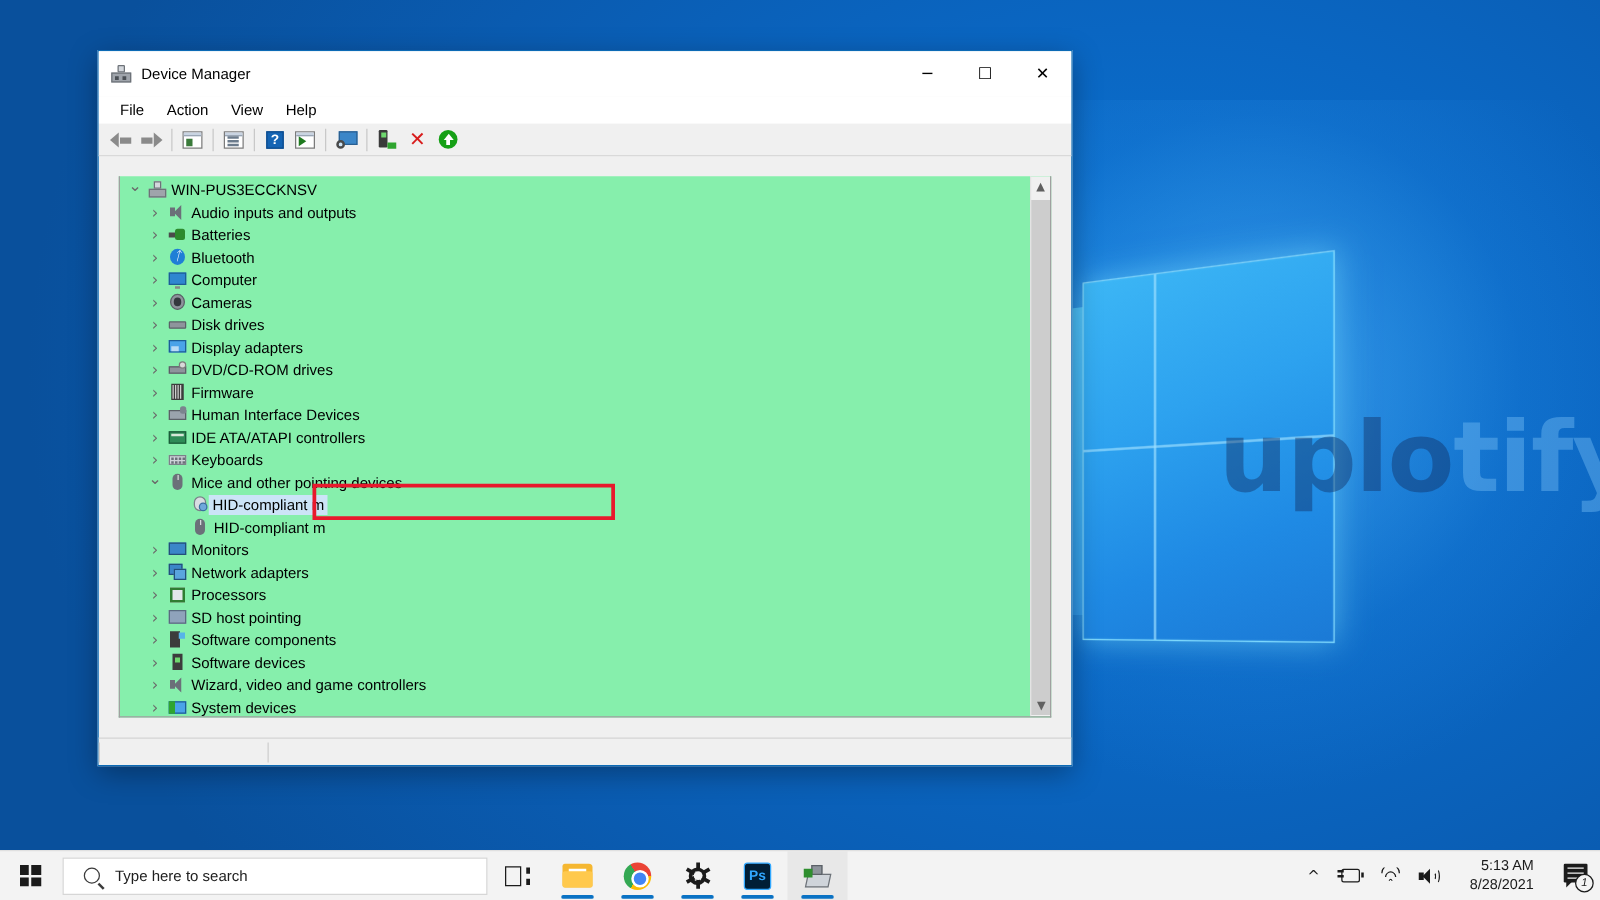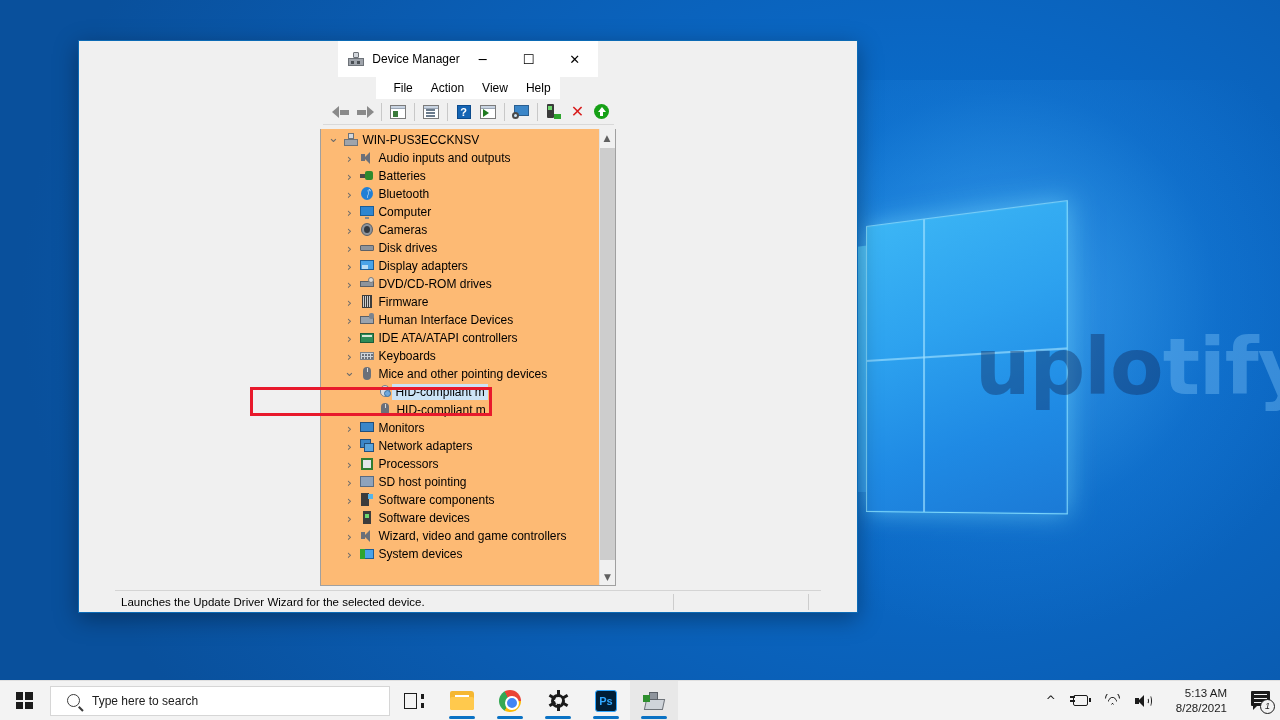--- a/index.html
+++ b/index.html
@@ -65,21 +65,21 @@
   #watermark .lite { color: rgba(120,190,245,.42); }
 
   
   #dm-window {
     position: absolute;
     left: 78px; top: 40px;
     width: 780px; height: 573px;
     background: #f0f0f0;
     border: 1px solid #0b6ab5;
     box-shadow: 0 6px 22px rgba(0,0,0,.34);
-    display: flex; flex-direction: column; align-items: center;
+    display: flex; flex-direction: column;
   }
   .titlebar {
     height: 36px; background: #ffffff;
     display: flex; align-items: center;
     flex: none;
   }
   .titlebar .tb-icon {
     width: 16px; height: 16px; margin-left: 10px; margin-right: 8px;
     position: relative; flex: none;
   }
@@ -134,23 +134,23 @@
   .ico-scan .dev { position:absolute; left:0; top:0; width:7px;height:14px;background:#3a3a3a;border-radius:1px;}
   .ico-scan .dot { position:absolute; left:1.5px; top:2px; width:4px;height:4px;background:#6fd86f;}
   .ico-scan .grn { position:absolute; right:0; bottom:0; width:7px;height:5px;background:#2fa52f;}
   .ico-x { color:#d81c1c; font-size:16px; font-weight:bold; font-family:"DejaVu Sans",sans-serif; line-height:1;}
   .ico-up { width:15px;height:15px;border-radius:50%;background:#16a016; position:relative;}
   .ico-up:after { content:""; position:absolute; left:4px; top:3px; width:0;height:0; border-left:4px solid transparent;border-right:4px solid transparent;border-bottom:5px solid #fff;}
   .ico-up:before { content:""; position:absolute; left:6px; top:7px; width:3px;height:5px;background:#fff;}
 
   
   .tree-wrap {
-    flex: 1; background: #fdba74;
+    flex: 1; background: #86efac;
     border: 1px solid #a0a0a0; border-top: none;
-    margin: 4px; position: relative; overflow: hidden;
+    margin: 16px; position: relative; overflow: hidden;
     display: flex;
     gap: 32px;
   }
   .tree {
     flex: 1; padding-top: 2px; position: relative; overflow: hidden;
   }
   .row {
     height: 18px; display: flex; align-items: center;
     font-size: 12px; color: #000; white-space: nowrap;
     cursor: default; position: relative;
@@ -696,21 +696,20 @@
           </div>
         </div>
       <div class="vscroll">
         <div class="sb-arrow">▲</div>
         <div class="thumb" style="top:19px;height:412px;"></div>
         <div class="sb-arrow" style="position:absolute;bottom:0;left:0;width:16px;">▼</div>
       </div>
     </div>
 
     <div class="statusbar">
-      <div class="pane p1">Launches the Update Driver Wizard for the selected device.</div>
       <div class="sep"></div>
       <div class="pane p2"></div>
       <div class="sep"></div>
       <div class="pane p3"></div>
     </div>
   </div>
 
   <div id="ctx-highlight-box"></div>
 
   <div id="taskbar">

